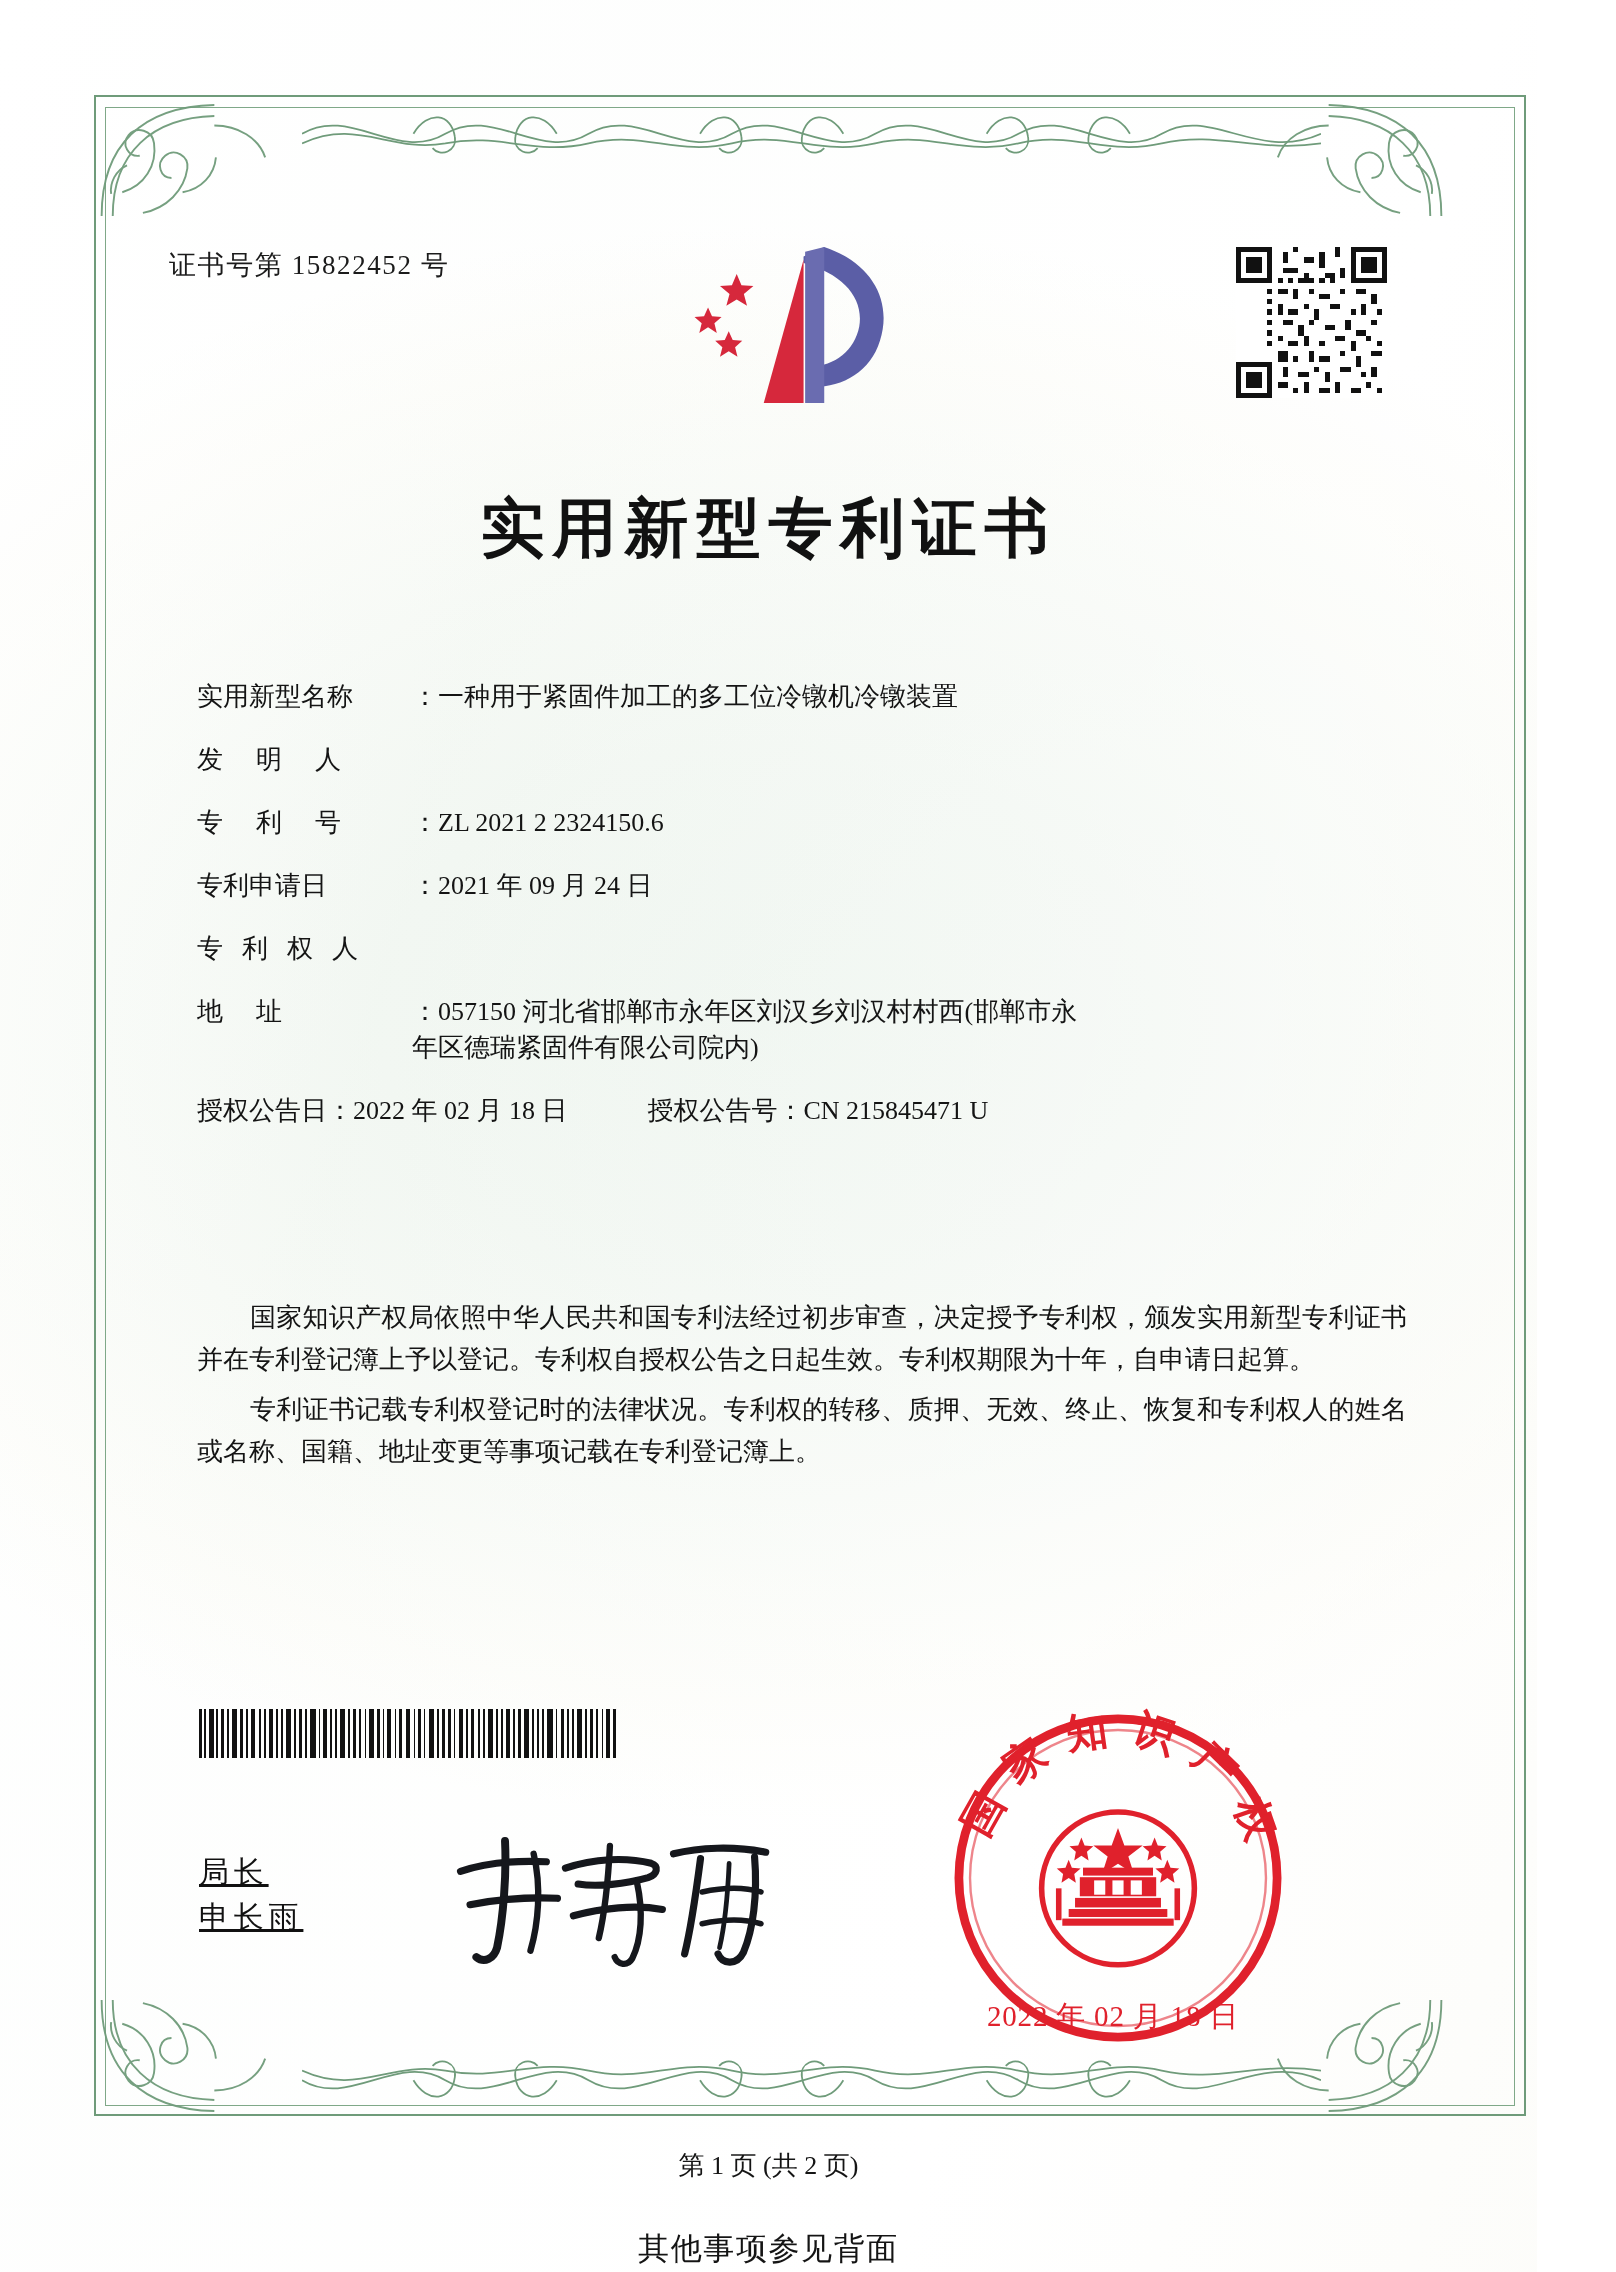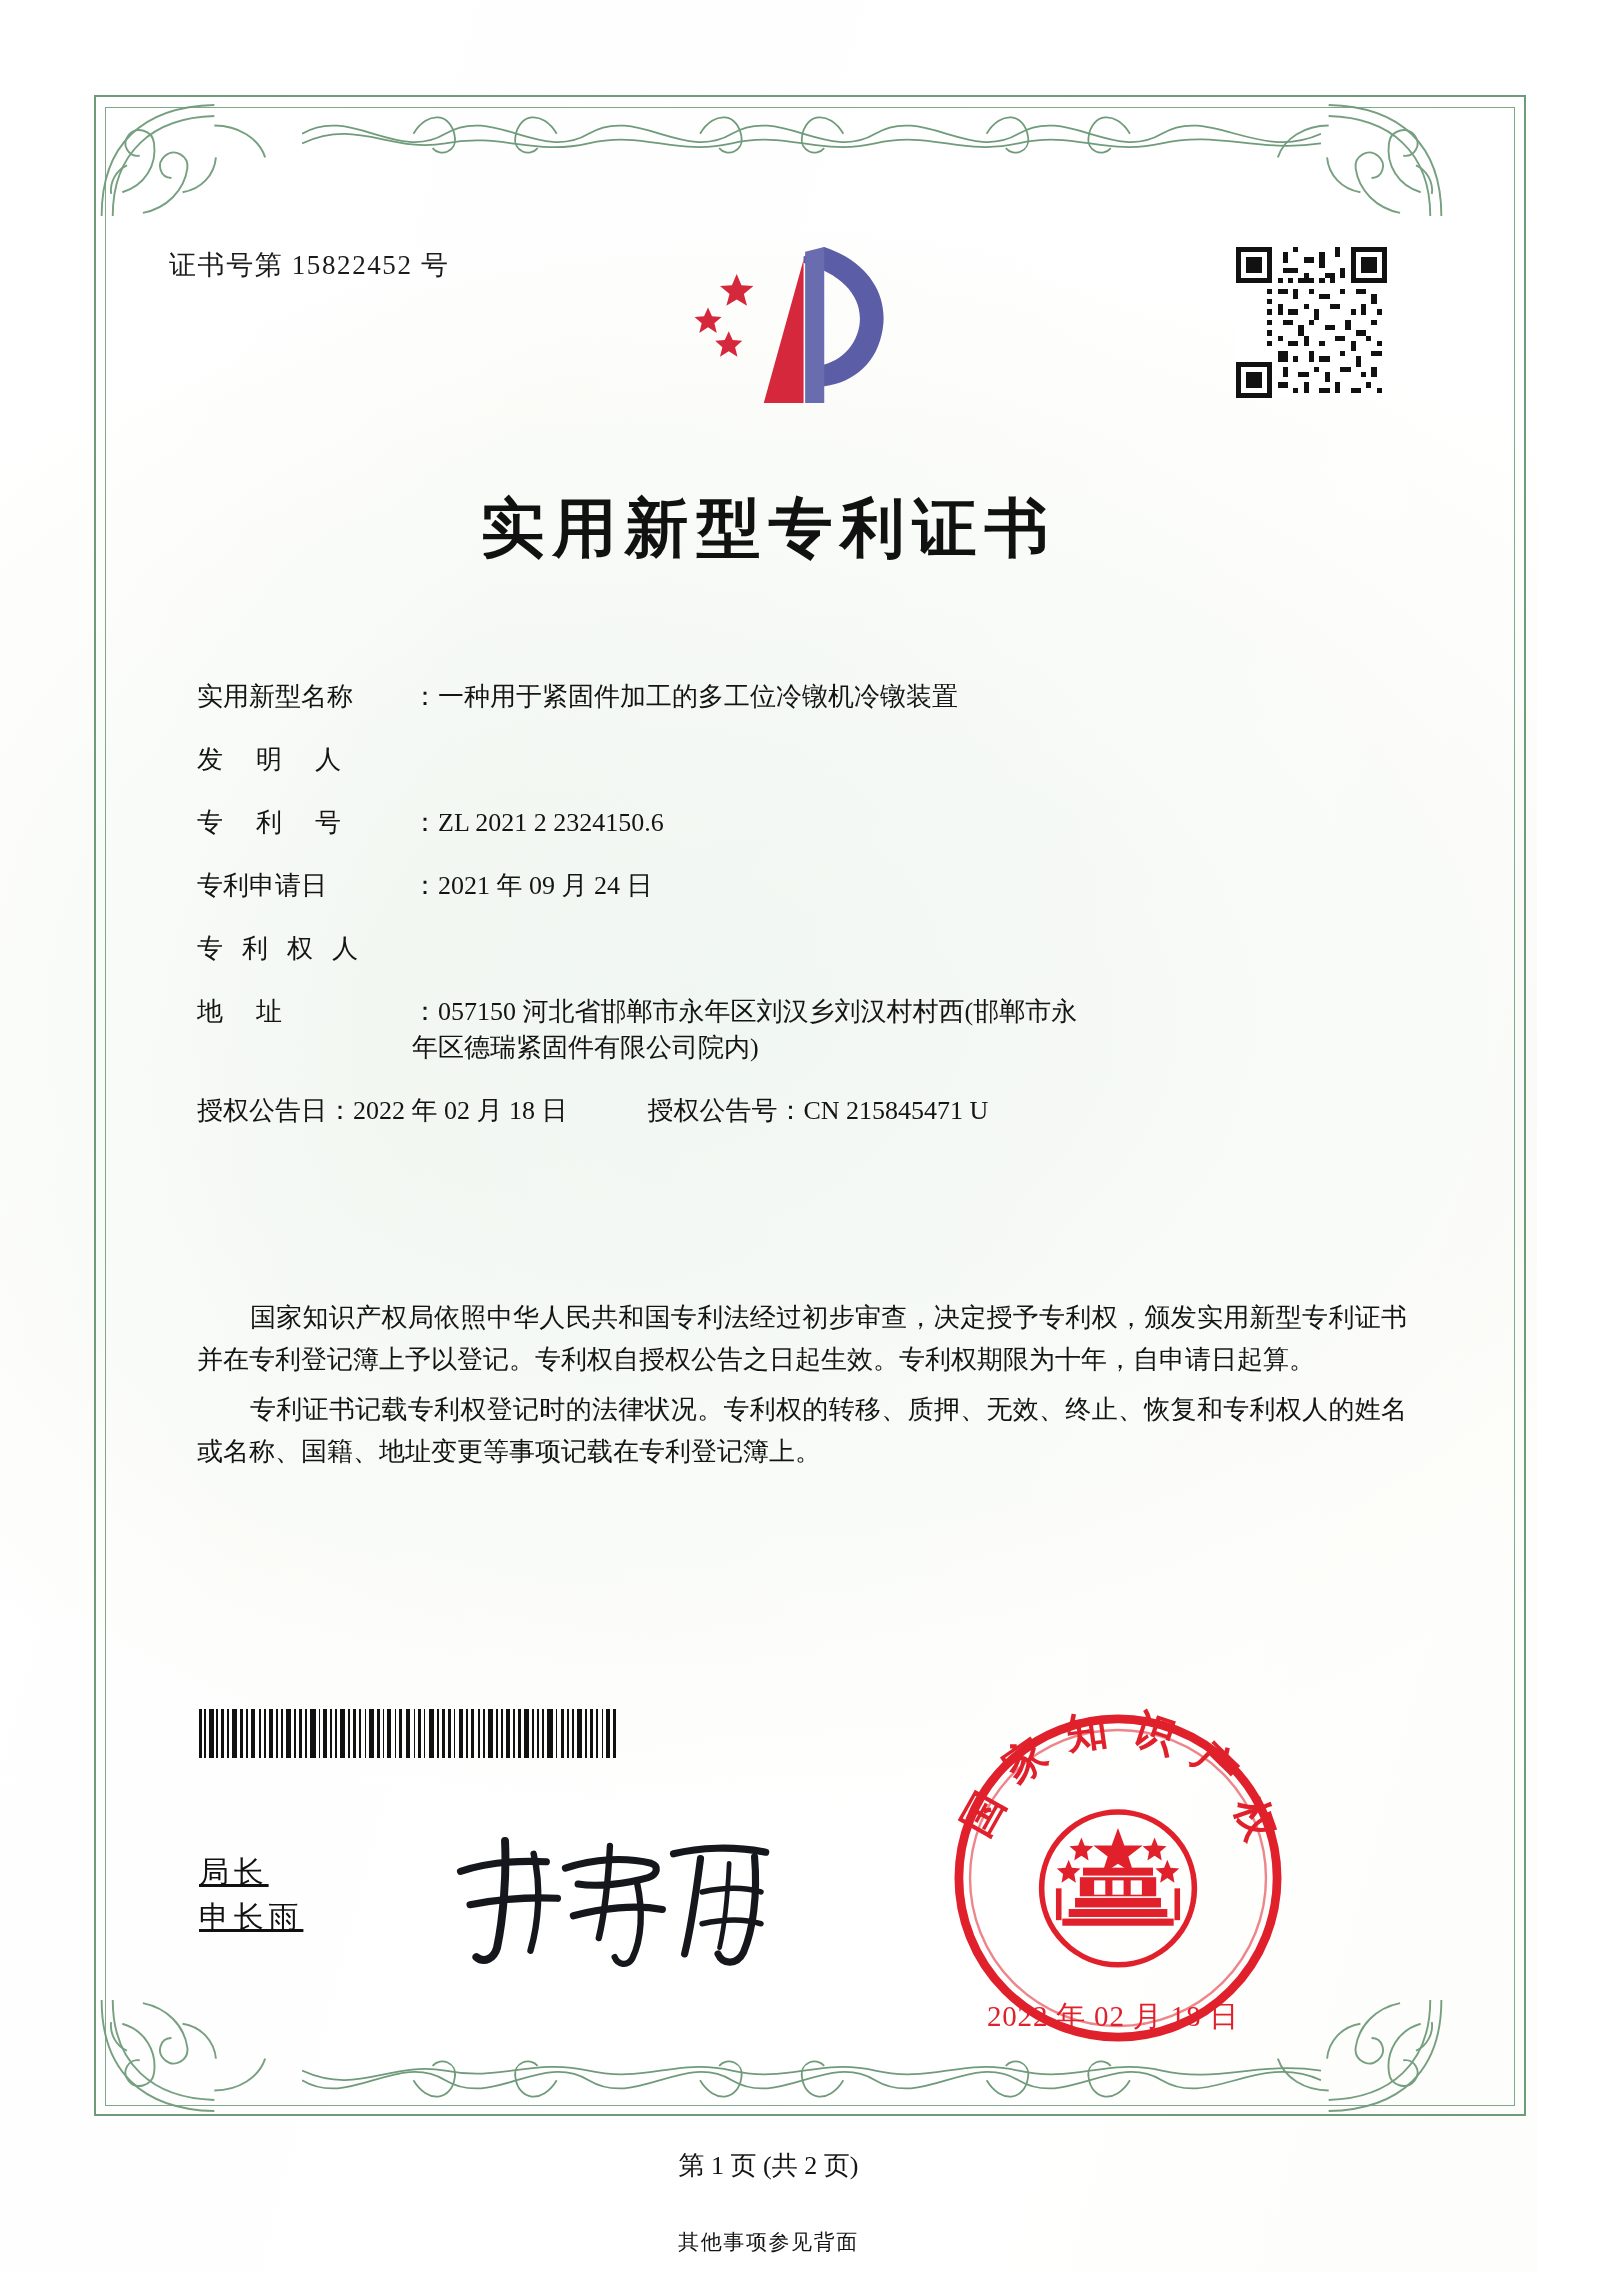--- a/index.html
+++ b/index.html
@@ -228,21 +228,21 @@
     text-align: center;
     font-size: 26px;
     color: #141414;
   }
   .back-note {
     position: absolute;
     left: 0;
     right: 0;
     top: 2228px;
     text-align: center;
-    font-size: 21px;
+    font-size: 31px;
     color: #141414;
     letter-spacing: 1.6px;
   }
 </style>
 </head>
 <body>
 
 <div class="page">
 
   <div class="border-outer"></div>

